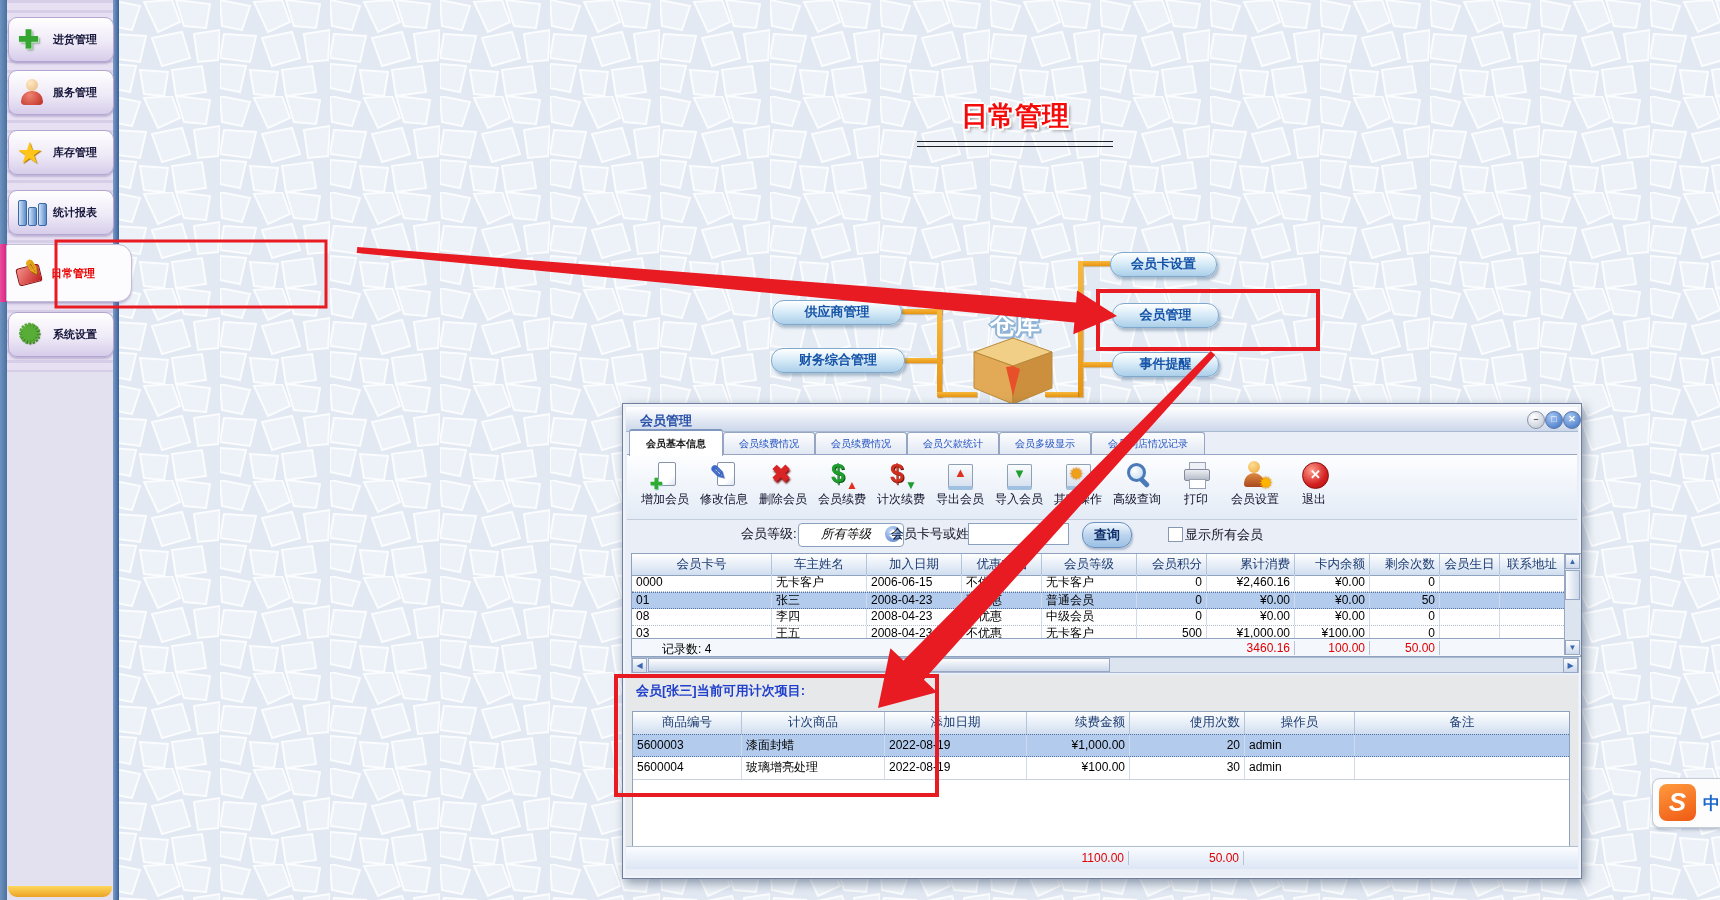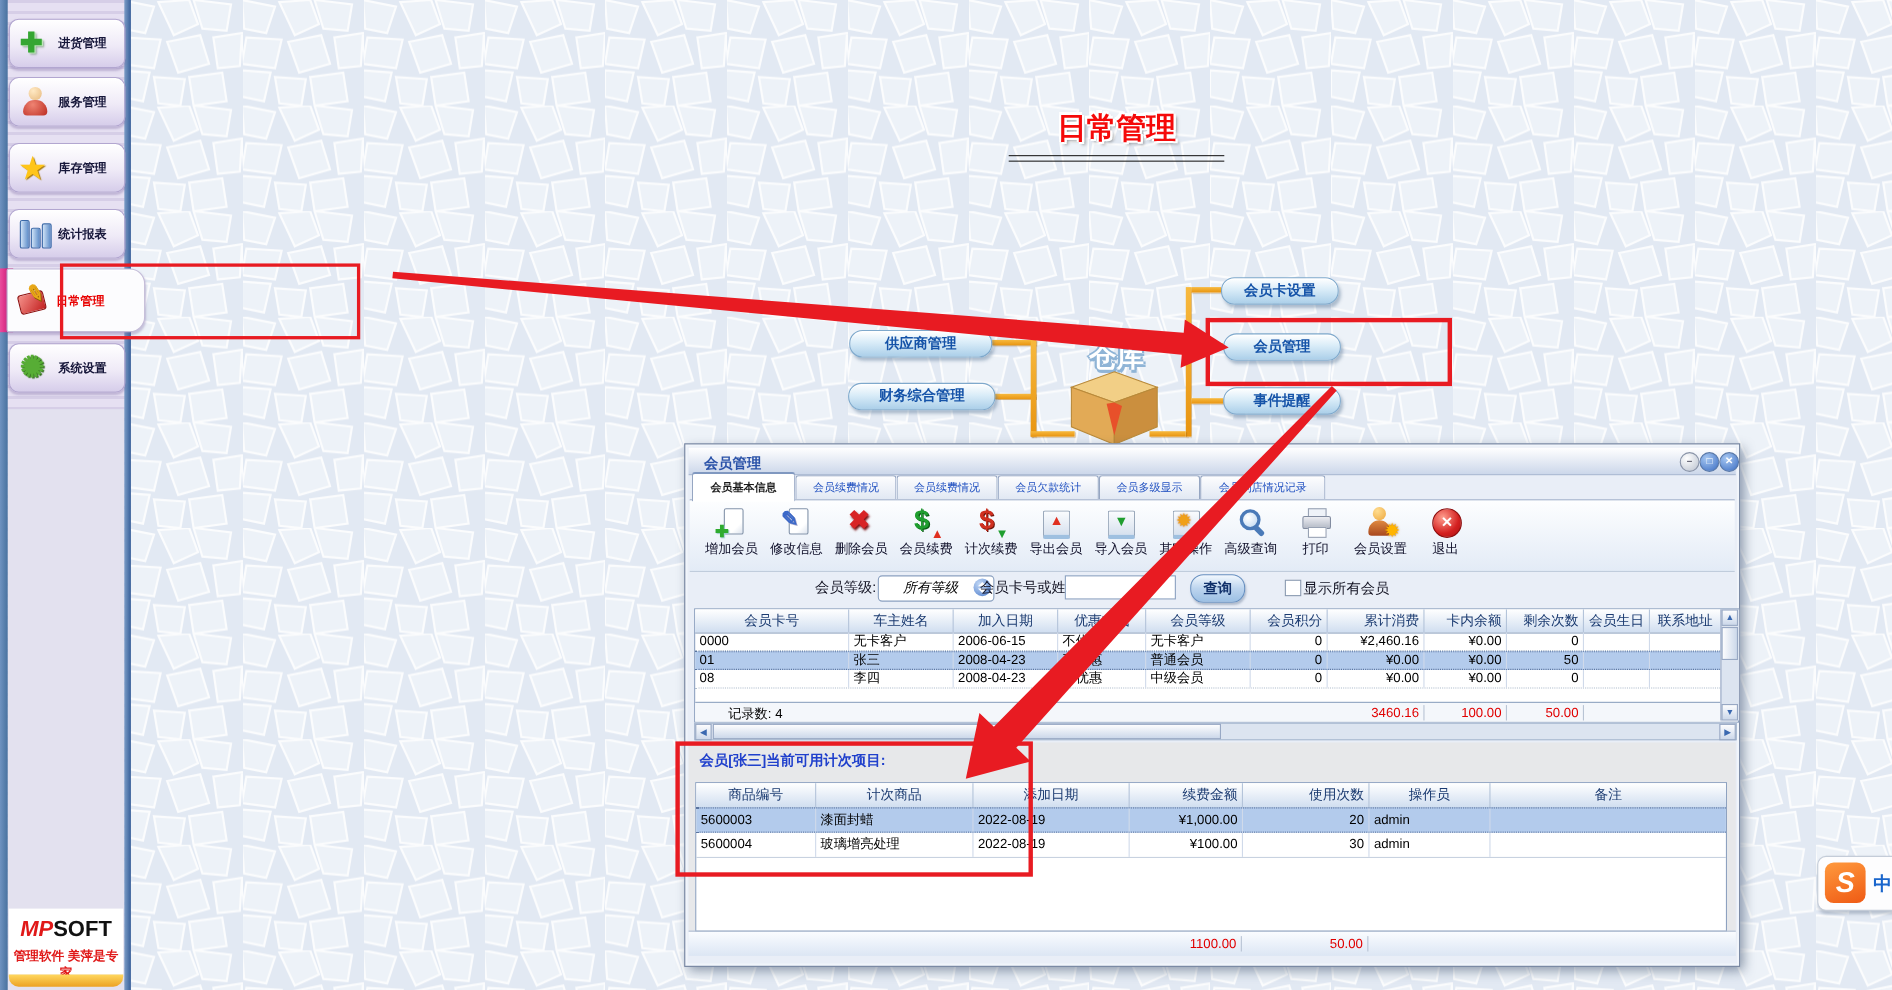--- a/index.html
+++ b/index.html
@@ -270,24 +270,20 @@
       </span>
     <span class="sb-label">日常管理</span>
   </div>
   <div class="abs sb-item" style="top:312px;z-index:3;">
     <span class="sb-ic">
         <span class="g ic-gear">✺</span>
       </span>
     <span class="sb-label">系统设置</span>
   </div>
 
-  <div class="abs mps">
-    <div class="mps-line1"><span class="mps-mp">MP</span><span class="mps-soft">SOFT</span></div>
-    <div class="mps-slogan">管理软件 美萍是专家</div>
-  </div>
   <div class="abs mps-bar"></div>
 
   <div class="abs dialog">
     <div class="abs dlg-title">
       <span class="abs dlg-title-text">会员管理</span>
       <span class="abs wbtn min" style="left:901px;">–</span>
       <span class="abs wbtn max" style="left:919px;">□</span>
       <span class="abs wbtn cls" style="left:937px;">✕</span>
     </div>
 
@@ -412,20 +408,23 @@
           </div>
 
           <div class="trow selected">
             <span class="tc c0">01</span><span class="tc c1">张三</span><span class="tc c2">2008-04-23</span><span class="tc c3">不优惠</span><span class="tc c4">普通会员</span><span class="tc c5">0</span><span class="tc c6">¥0.00</span><span class="tc c7">¥0.00</span><span class="tc c8">50</span><span class="tc c9"></span><span class="tc c10"></span>
           </div>
 
           <div class="trow">
             <span class="tc c0">08</span><span class="tc c1">李四</span><span class="tc c2">2008-04-23</span><span class="tc c3">不优惠</span><span class="tc c4">中级会员</span><span class="tc c5">0</span><span class="tc c6">¥0.00</span><span class="tc c7">¥0.00</span><span class="tc c8">0</span><span class="tc c9"></span><span class="tc c10"></span>
           </div>
 
+          <div class="trow">
+            <span class="tc c0">03</span><span class="tc c1">王五</span><span class="tc c2">2008-04-23</span><span class="tc c3">不优惠</span><span class="tc c4">无卡客户</span><span class="tc c5">500</span><span class="tc c6">¥1,000.00</span><span class="tc c7">¥100.00</span><span class="tc c8">0</span><span class="tc c9"></span><span class="tc c10"></span>
+          </div>
         </div>
       <div class="abs tsummary">
         <span class="ts-count">记录数: 4</span>
         <span class="ts-num" style="left:575px;width:88px;">3460.16</span>
         <span class="ts-num" style="left:663px;width:75px;">100.00</span>
         <span class="ts-num" style="left:738px;width:70px;">50.00</span>
       </div>
       <div class="abs vscroll">
         <span class="sbtn" style="top:0;">▲</span>
         <span class="vthumb"></span>

